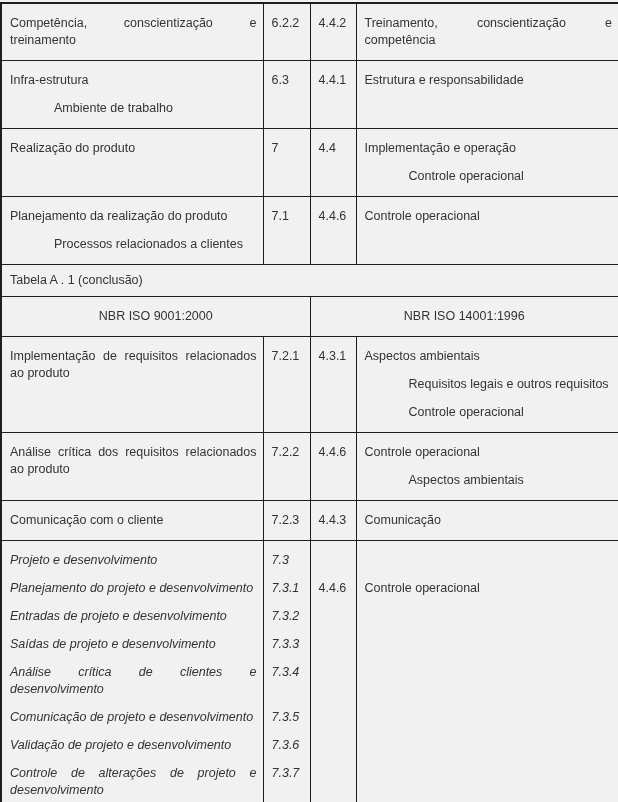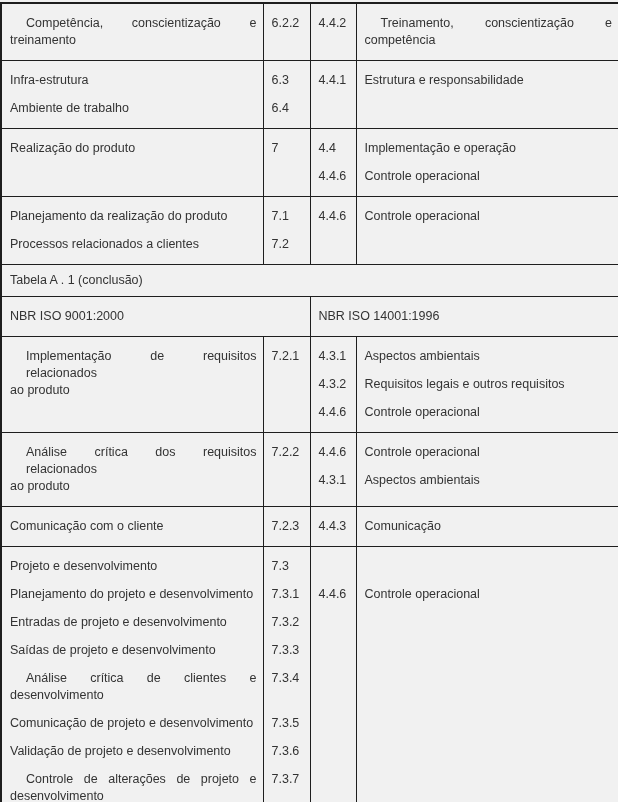--- a/index.html
+++ b/index.html
@@ -29,39 +29,39 @@
   td {
     border: 1px solid #1e1e1e;
     vertical-align: top;
     padding: 11px 6px 11px 8px;
     overflow: hidden;
   }
   td.num {
     padding-right: 2px;
   }
   .para { margin: 0; }
-  .para + .para { margin-top: 11px; }
+  .para + .para { margin-top: 11px; margin-left: 44px; }
   .line { display: block; }
   .spread {
     text-align: justify;
     text-align-last: justify;
-    margin-left: 16px;
   }
   td.caption-cell {
     text-align: left;
     padding: 7px 8px;
   }
   td.head-cell {
-    text-align: left;
-    padding: 11px 8px;
+    text-align: center;
+    padding: 11px 24px;
   }
   
   td.sub {
     padding-top: 11px;
     padding-bottom: 0;
+    font-style: italic;
   }
   tr.subrow td { border-top-style: hidden; }
   tr.sublast td.sub { padding-bottom: 11px; }
   td.offset-cell { padding-top: 39px; }
 </style>
 </head>
 <body>
 
 <div class="page">
 <table class="corr">

